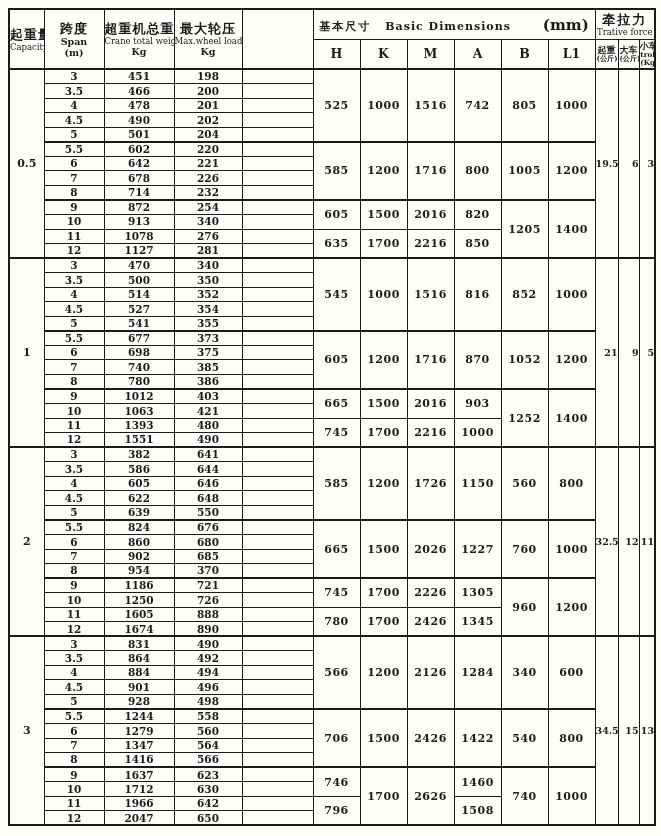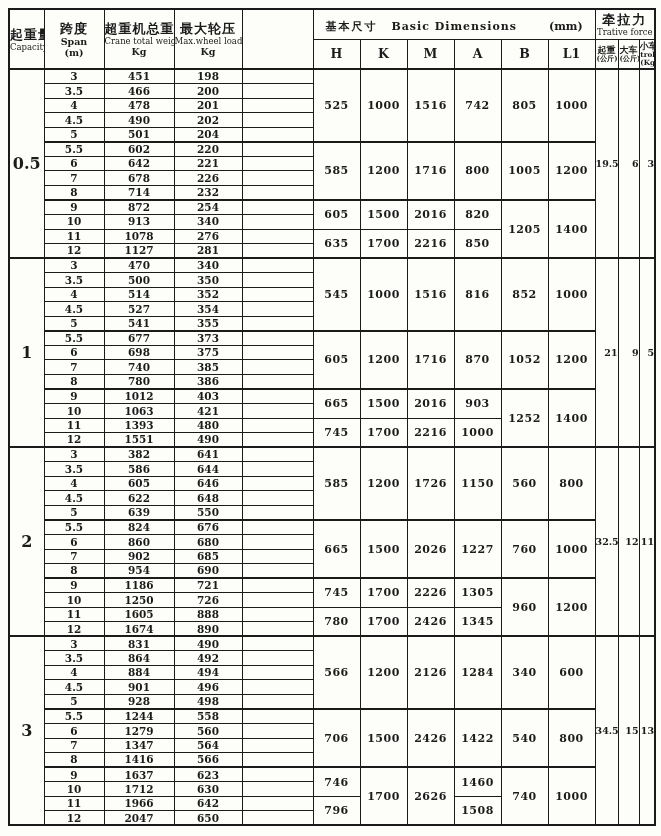--- a/index.html
+++ b/index.html
@@ -32,30 +32,30 @@
   }
   thead th { height: 30px; font-weight: bold; }
   thead tr.h2 th { border-top: 1px solid #1b1b1b; }
   thead tr.h2 th, thead tr.h1 th[rowspan] { border-bottom: 2px solid #1b1b1b; }
   tbody td {
     height: 14.55px;
     font-size: 10.5px;
     font-weight: bold;
     line-height: 1;
   }
-  tbody td.cap { font-size: 16px; }
+  tbody td.cap { font-size: 11px; }
   tbody td.dim { font-size: 11px; letter-spacing: 0.5px; }
   tbody td.trac { font-size: 9.5px; letter-spacing: 0; text-align: right; }
   tbody tr.grp td { border-top: 2px solid #1b1b1b; }
   .zh { font-size: 13px; font-weight: bold; line-height: 15px; letter-spacing: 1px; }
   .en { font-size: 8.5px; font-weight: normal; line-height: 10px; letter-spacing: 0; }
   .unit { font-size: 9.5px; font-weight: bold; line-height: 11px; }
   .zh-grp { font-size: 11px; font-weight: bold; letter-spacing: 2px; margin-right: 14px; }
   .en-grp { font-size: 11px; font-weight: bold; letter-spacing: 1px; }
-  .unit-grp { font-size: 11px; font-weight: bold; margin-left: 32px; }
+  .unit-grp { font-size: 15px; font-weight: bold; margin-left: 32px; }
   .dimletter { font-size: 12.5px; }
   .tzh { font-size: 9px; font-weight: bold; line-height: 10px; }
   .tsm { font-size: 7.5px; font-weight: bold; line-height: 8px; transform: scale(0.95); }
 </style>
 </head>
 <body>
 
 <div class="sheet">
   <table class="spec">
     <colgroup>
@@ -395,21 +395,21 @@
         </tr>
         <tr>
           <td>7</td>
           <td>902</td>
           <td>685</td>
           <td></td>
         </tr>
         <tr>
           <td>8</td>
           <td>954</td>
-          <td>690</td>
+          <td>370</td>
           <td></td>
         </tr>
         <tr class="grp">
           <td>9</td>
           <td>1186</td>
           <td>721</td>
           <td></td>
           <td rowspan="2" class="dim">745</td>
           <td rowspan="2" class="dim">1700</td>
           <td rowspan="2" class="dim">2226</td>

